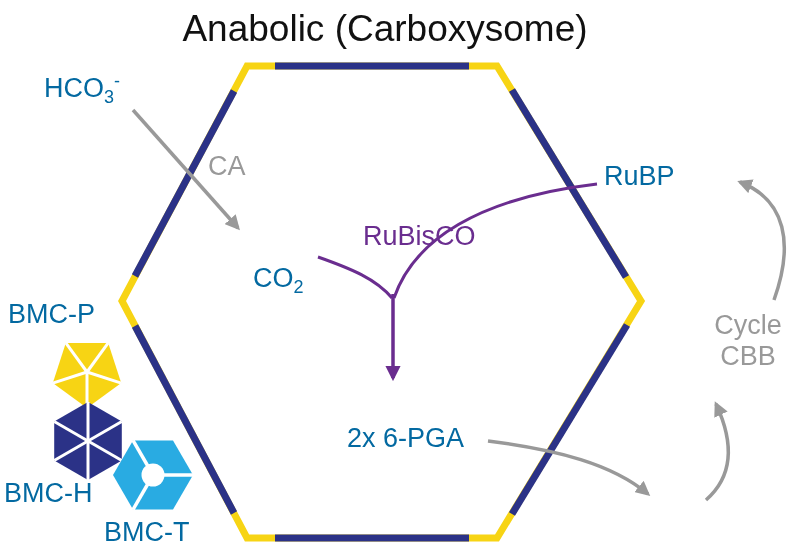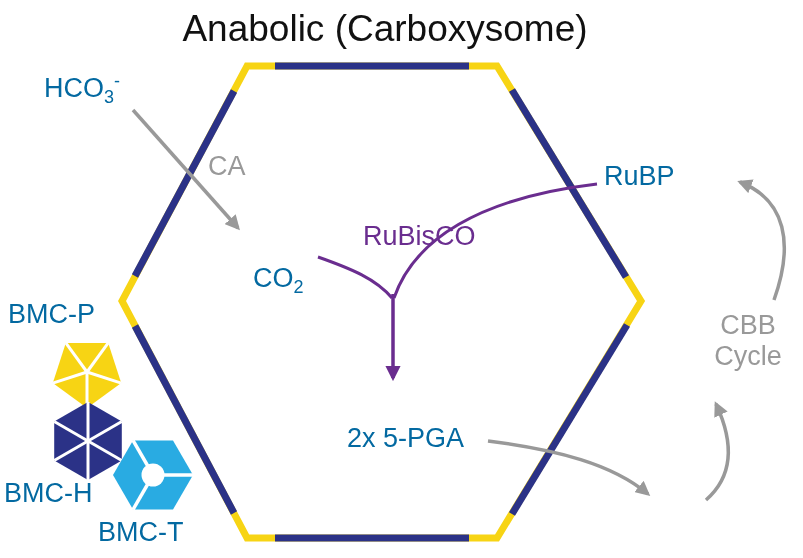--- a/index.html
+++ b/index.html
@@ -118,26 +118,26 @@
 
   <div class="label gray" style="left:208px;top:152px;">CA</div>
 
   <div class="label" style="left:253px;top:228px;margin-top:36px;"><span>CO</span><sub>2</sub></div>
 
   <div class="label purple" style="left:323px;top:222px;margin-left:40px;">RuBisCO</div>
 
   <div class="label" style="left:604px;top:162px;text-align:right;">RuBP</div>
 
   <div class="cbb">
+    <div>Cycle</div>
     <div>CBB</div>
-    <div>Cycle</div>
   </div>
 
-  <div class="label" style="left:347px;top:424px;">2x 5-PGA</div>
+  <div class="label" style="left:347px;top:424px;">2x 6-PGA</div>
 
 
   <div class="label" style="left:4px;top:479px;">BMC-H</div>
 
   <div class="label" style="left:8px;top:300px;">BMC-P</div>
 
-  <div class="label" style="left:98px;top:518px;text-align:right;">BMC-T</div>
+  <div class="label" style="left:104px;top:518px;text-align:right;">BMC-T</div>
 
 </div>
 
 </body></html>

